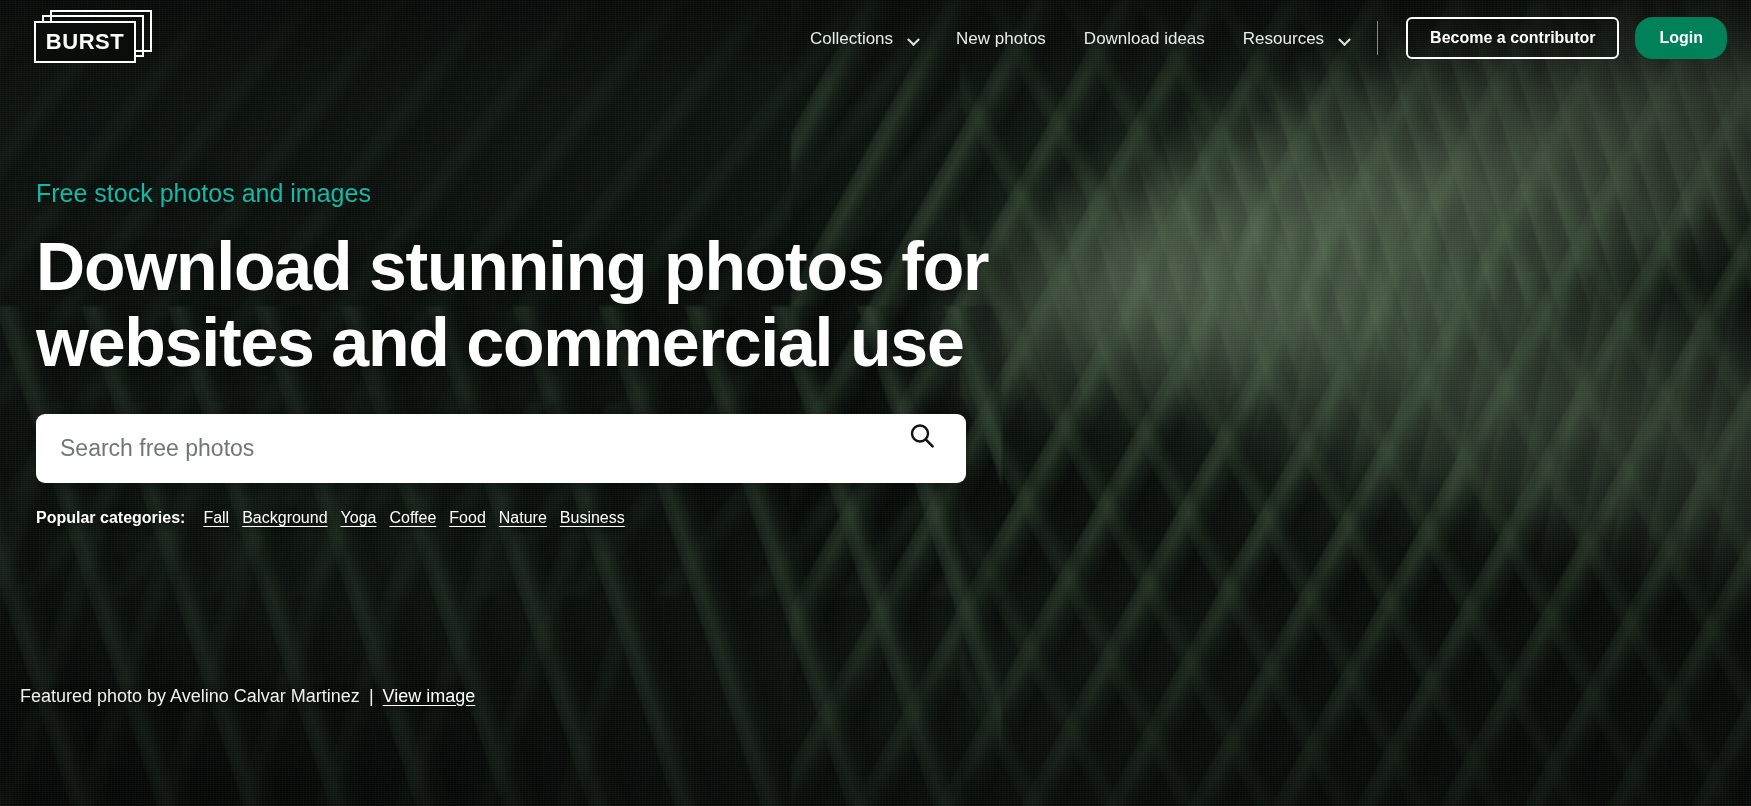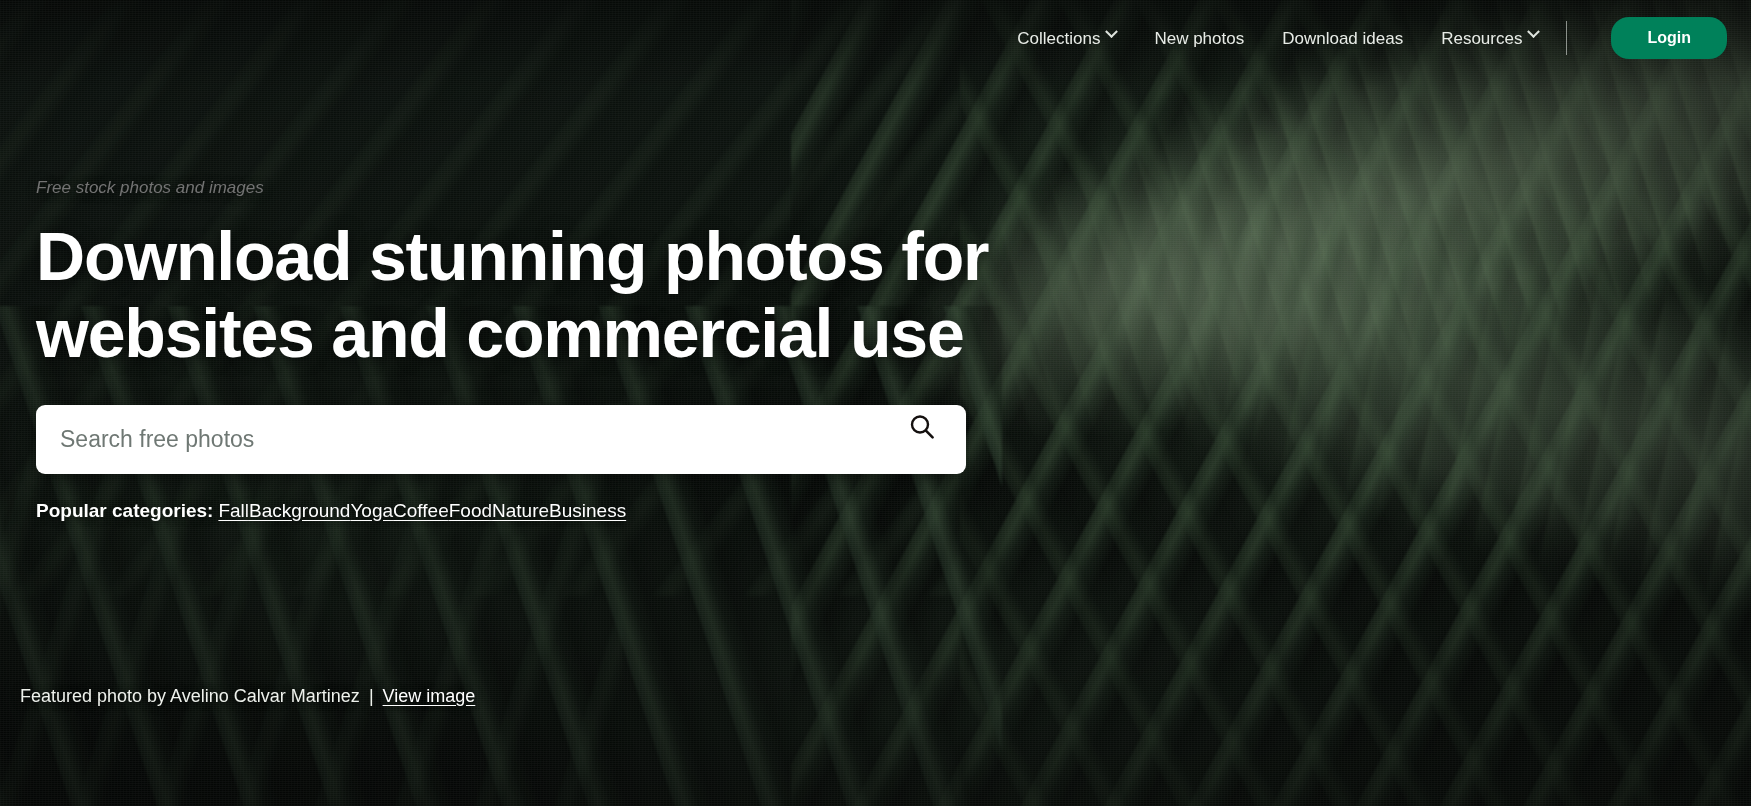--- a/index.html
+++ b/index.html
@@ -201,22 +201,22 @@
   .nav-spacer { flex: 1 1 auto; }
 
   .main-nav {
     display: flex;
     align-items: center;
     gap: 38px;
     margin-right: 26px;
   }
   .nav-link {
     display: inline-flex;
-    align-items: flex-start;
-    gap: 7px;
+    align-items: flex-end;
+    gap: 16px;
     color: #e8ece7;
     font-size: 17px;
     line-height: 1;
     white-space: nowrap;
     cursor: pointer;
     text-decoration: none;
     font-family: "Liberation Sans", sans-serif;
   }
   .chev {
     display: inline-block;
@@ -249,21 +249,21 @@
     white-space: nowrap;
     cursor: pointer;
     font-family: "Liberation Sans", sans-serif;
   }
 
   .btn-login {
     display: inline-flex;
     align-items: center;
     justify-content: center;
     height: 42px;
-    padding: 0 36px;
+    padding: 0 24px;
     margin-left: 16px;
     border: none;
     border-radius: 18px;
     background: #00815a;
     color: #ffffff;
     font-size: 16px;
     font-weight: 700;
     white-space: nowrap;
     cursor: pointer;
     font-family: "Liberation Sans", sans-serif;
@@ -272,27 +272,26 @@
   
   .hero {
     position: absolute;
     left: 36px;
     top: 178px;
     width: 1120px;
     z-index: 15;
   }
 
   .eyebrow {
-    color: #737373;
-    font-size: 17px;
+    color: #14b8a6;
+    font-size: 25px;
     font-weight: 400;
     line-height: 1.2;
     margin-bottom: 20px;
     text-shadow: 0 1px 10px rgba(0,0,0,.55);
-    font-style: italic;
   }
 
   .headline {
     color: #ffffff;
     font-size: 68px;
     font-weight: 700;
     line-height: 1.12;
     letter-spacing: -1.2px;
     max-width: 1080px;
     margin-bottom: 34px;
@@ -328,23 +327,23 @@
     cursor: pointer;
     display: flex; align-items: center; justify-content: center;
     padding: 0;
   }
 
   
   .categories {
     display: flex;
     align-items: center;
     flex-wrap: wrap;
-    gap: 0 0;
+    gap: 0 13px;
     margin-top: 26px;
-    font-size: 19px;
+    font-size: 16px;
     color: #ffffff;
   }
   .cat-label {
     font-weight: 700;
     color: #ffffff;
     margin-right: 5px;
     white-space: nowrap;
     text-shadow: 0 1px 8px rgba(0,0,0,.6);
   }
   .cat-link {
@@ -391,20 +390,27 @@
       <div class="fronds-left"></div>
       <div class="fronds-left2"></div>
     </div>
     <div class="photo-scrim"></div>
     <div class="photo-vignette"></div>
     <div class="photo-grain"></div>
   </div>
 
   <header class="site-header">
 
+    <div class="logo">
+      <div class="frame back2"></div>
+      <div class="frame back1"></div>
+      <div class="frame front">
+        <span class="wordmark">BURST</span>
+      </div>
+    </div>
 
     <div class="nav-spacer"></div>
 
     <nav class="main-nav">
 
       <a class="nav-link">
         <span>Collections</span>
         <span class="chev"></span>
       </a>
 
@@ -417,20 +423,21 @@
       </a>
 
       <a class="nav-link">
         <span>Resources</span>
         <span class="chev"></span>
       </a>
     </nav>
 
     <div class="nav-divider"></div>
 
+    <button class="btn-contributor">Become a contributor</button>
 
     <button class="btn-login">Login</button>
   </header>
 
   <section class="hero">
 
     <div class="eyebrow">Free stock photos and images</div>
 
     <h1 class="headline">Download stunning photos for websites and commercial use</h1>
 

